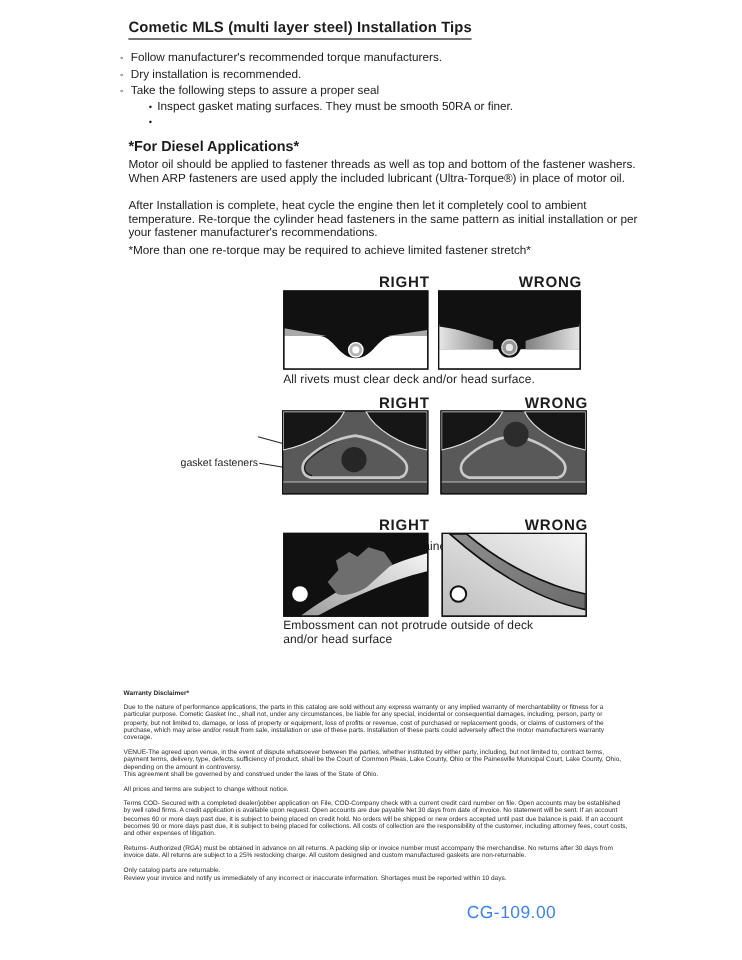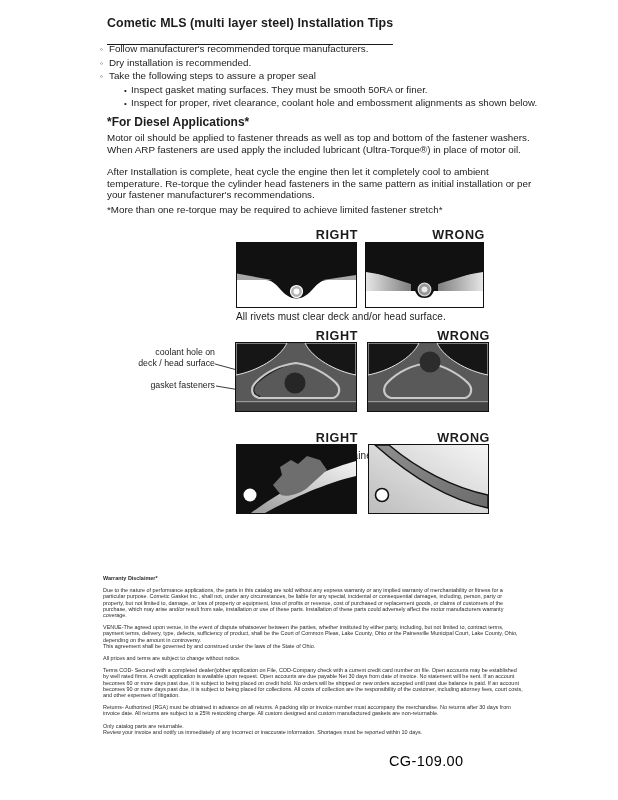--- a/index.html
+++ b/index.html
@@ -3,40 +3,40 @@
 <meta charset="utf-8">
 <style>
   html,body{margin:0;padding:0;background:#ffffff;}
   .page{
     position:relative;width:618px;height:800px;background:#ffffff;overflow:hidden;
     font-family:"Liberation Sans","DejaVu Sans",sans-serif;color:#1c1c1c;
   }
   .abs{position:absolute;}
   .title{
     left:107px;top:16px;font-size:12.4px;font-weight:bold;letter-spacing:0.1px;
-    border-bottom:1.6px solid #1a1a1a;padding-bottom:14px;white-space:nowrap;
+    border-bottom:1.6px solid #1a1a1a;padding-bottom:2px;white-space:nowrap;
   }
   .bullets{left:100px;top:43px;font-size:9.8px;}
   .b-row{height:13.6px;display:flex;align-items:baseline;white-space:nowrap;}
   .b-row.sub{padding-left:24px;}
   .mk{width:9px;font-size:8px;flex:none;}
   .mk.filled{width:7px;}
   .diesel-h{left:107px;top:115px;font-size:12px;font-weight:bold;}
   .para{left:107px;width:430px;font-size:9.8px;line-height:11.7px;}
   .p1{top:132px;} .p2{top:166px;} .p3{top:204px;white-space:nowrap;}
   .dg-label{font-size:12.6px;font-weight:700;letter-spacing:0.6px;text-align:right;}
   .caption{font-size:10px;letter-spacing:0.1px;}
   .panel{border:1.6px solid #101010;box-sizing:border-box;background:#101010;}
   .panel svg{display:block;}
   .annot{font-size:8.8px;line-height:10.6px;text-align:right;}
   .legal{left:103px;top:575px;width:420px;font-size:5.45px;line-height:6.2px;color:#2a2a2a;}
   .legal .lg-h{font-weight:bold;margin-bottom:6px;}
   .legal p{margin:0 0 6px 0;}
   .legal .tight{margin:0;}
-  .cg{left:389px;top:753px;font-size:14.5px;letter-spacing:0.4px;color:#000000;}
+  .cg{left:389px;top:753px;font-size:14.5px;letter-spacing:0.4px;color:#3b82f6;}
 </style>
 </head>
 <body>
 
 <div class="page">
 
   <div class="abs title">Cometic MLS (multi layer steel) Installation Tips</div>
 
   <div class="abs bullets">
     <div class="b-row">
@@ -50,21 +50,20 @@
     <div class="b-row">
       <span class="mk">◦</span>
       <span>Take the following steps to assure a proper seal</span>
     </div>
     <div class="b-row sub">
       <span class="mk filled">•</span>
       <span>Inspect gasket mating surfaces.  They must be smooth 50RA or finer.</span>
     </div>
     <div class="b-row sub">
       <span class="mk filled">•</span>
-      <span>Inspect for proper, rivet clearance, coolant hole and embossment alignments as shown below.</span>
     </div>
   </div>
 
   <div class="abs diesel-h">*For Diesel Applications*</div>
   <div class="abs para p1">Motor oil should be applied to fastener threads as well as top and bottom of the fastener washers. When ARP fasteners are used apply the included lubricant (Ultra-Torque®) in place of motor oil.</div>
   <div class="abs para p2">After Installation is complete, heat cycle the engine then let it completely cool to ambient temperature. Re-torque the cylinder head fasteners in the same pattern as initial installation or per your fastener manufacturer's recommendations.</div>
   <div class="abs para p3">*More than one re-torque may be required to achieve limited fastener stretch*</div>
 
   <div class="abs dg-label" style="left:236px;top:228px;width:122px;">RIGHT</div>
   <div class="abs dg-label" style="left:365px;top:228px;width:120px;">WRONG</div>
@@ -95,24 +94,20 @@
       <rect x="0" y="48" width="117" height="16" fill="#ffffff"></rect>
       <path d="M0,27 L45,41 L45,48 L0,48 Z" fill="url(#gL)"></path>
       <path d="M117,27 L72,41 L72,48 L117,48 Z" fill="url(#gR)"></path>
       <path d="M0,0 H117 V29 C96,32 80,36 70,42 C67,52.5 64,55 58.5,55 C53,55 50,52.5 47,42 C37,36 21,32 0,29 Z" fill="#111111"></path>
       <circle cx="58.5" cy="46.5" r="6.3" fill="#969696" stroke="#d8d8d8" stroke-width="1.2"></circle>
       <circle cx="58.5" cy="46.5" r="3" fill="#e9e9e9"></circle>
     </svg>
   </div>
   <div class="abs caption" style="left:236px;top:311px;">All rivets must clear deck and/or head surface.</div>
 
-  <div class="abs annot" style="left:116px;top:347px;width:99px;">
-    <div>coolant hole on</div>
-    <div>deck / head surface</div>
-  </div>
   <div class="abs annot" style="left:110px;top:380px;width:105px;">gasket fasteners</div>
   <svg class="abs" style="left:210px;top:348px;" width="95" height="52">
     <line x1="5" y1="16" x2="86" y2="38" stroke="#222" stroke-width="0.9"></line>
     <line x1="6" y1="38" x2="54" y2="46" stroke="#222" stroke-width="0.9"></line>
   </svg>
 
   <div class="abs dg-label" style="left:235px;top:329px;width:123px;">RIGHT</div>
   <div class="abs dg-label" style="left:367px;top:329px;width:123px;">WRONG</div>
 
   <div class="abs panel" style="left:235px;top:342px;">
@@ -168,20 +163,24 @@
         <linearGradient id="g3c" x1="0" y1="0" x2="1" y2="1">
           <stop offset="0" stop-color="#8f8f8f"></stop>
             <stop offset="1" stop-color="#6b6b6b"></stop>
         </linearGradient>
       </defs>
       <rect width="119" height="68" fill="url(#g3b)"></rect>
       <path d="M20,0 C48,24 85,43 119,50 L119,63 C80,55 42,32 6,0 Z" fill="url(#g3c)" stroke="#111111" stroke-width="1.4"></path>
       <circle cx="13" cy="50" r="6.5" fill="#fdfdfd" stroke="#111111" stroke-width="1.6"></circle>
     </svg>
   </div>
+  <div class="abs caption" style="left:236px;top:516px;line-height:11.5px;">
+    <div>Embossment can not protrude outside of deck</div>
+    <div>and/or head surface</div>
+  </div>
 
   <div class="abs legal">
     <div class="lg-h">Warranty Disclaimer*</div>
     <p>Due to the nature of performance applications, the parts in this catalog are sold without any express warranty or any implied warranty of merchantability or fitness for a particular purpose.  Cometic Gasket Inc., shall not, under any circumstances, be liable for any special, incidental or consequential damages, including, person, party or property, but not limited to, damage, or loss of property or equipment, loss of profits or revenue, cost of purchased or replacement goods, or claims of customers of the purchase, which may arise and/or result from sale, installation or use of these parts.  Installation of these parts could adversely affect the motor manufacturers warranty coverage.</p>
     <p class="tight">VENUE-The agreed upon venue, in the event of dispute whatsoever between the parties, whether instituted by either party, including, but not limited to, contract terms, payment terms, delivery, type, defects, sufficiency of product, shall be the Court of Common Pleas, Lake County, Ohio or the Painesville Municipal Court, Lake County, Ohio, depending on the amount in controversy.</p>
     <p>This agreement shall be governed by and construed under the laws of the State of Ohio.</p>
     <p>All prices and terms are subject to change without notice.</p>
     <p>Terms COD- Secured with a completed dealer/jobber application on File, COD-Company check with a current credit card number on file.  Open accounts may be established by well rated firms.  A credit application is available upon request.  Open accounts are due payable Net 30 days from date of invoice.  No statement will be sent.  If an account becomes 60 or more days past due, it is subject to being placed on credit hold.  No orders will be shipped or new orders accepted until past due balance is paid.  If an account becomes 90 or more days past due, it is subject to being placed for collections.  All costs of collection are the responsibility of the customer, including attorney fees, court costs, and other expenses of litigation.</p>
     <p>Returns- Authorized (RGA) must be obtained in advance on all returns.  A packing slip or invoice number must accompany the merchandise.  No returns after 30 days from invoice date.  All returns are subject to a 25% restocking charge.  All custom designed and custom manufactured gaskets are non-returnable.</p>
     <p class="tight">Only catalog parts are returnable.</p>

